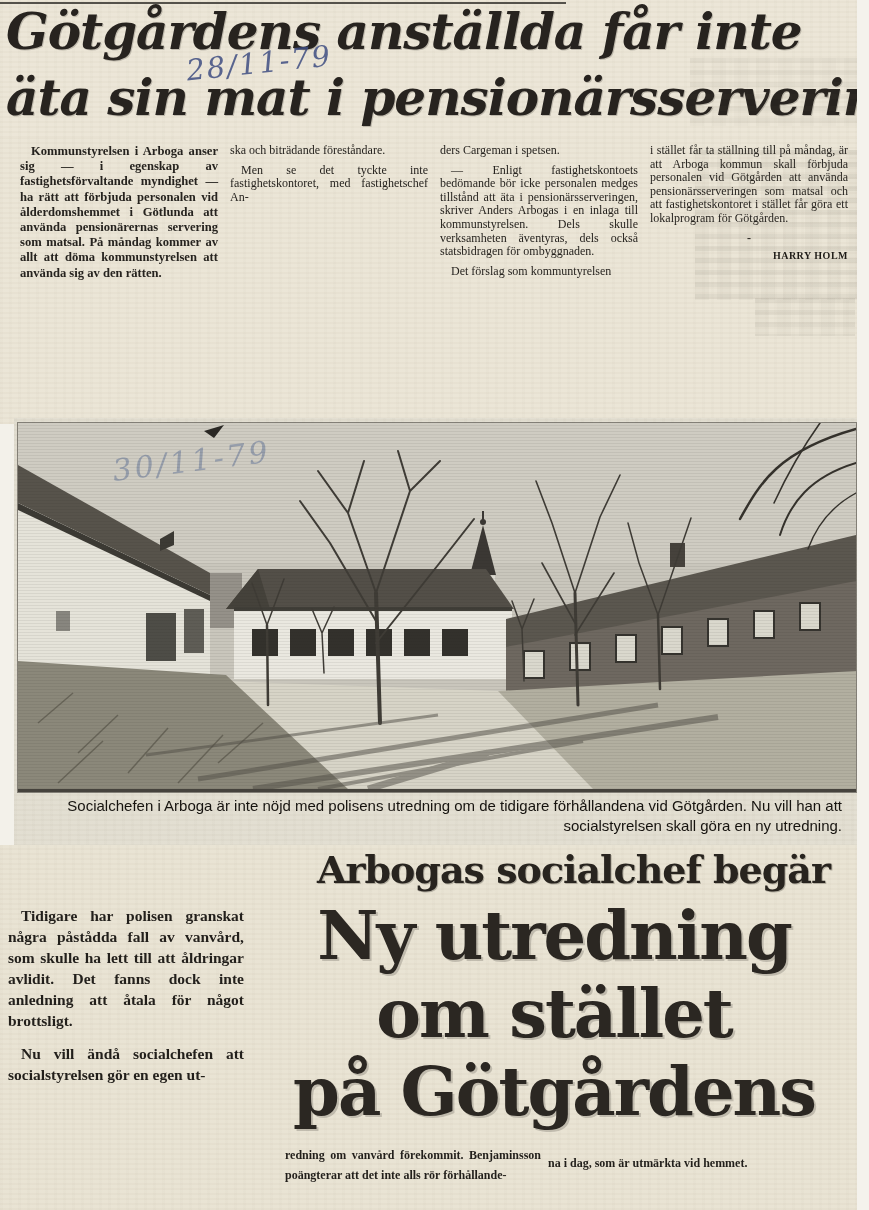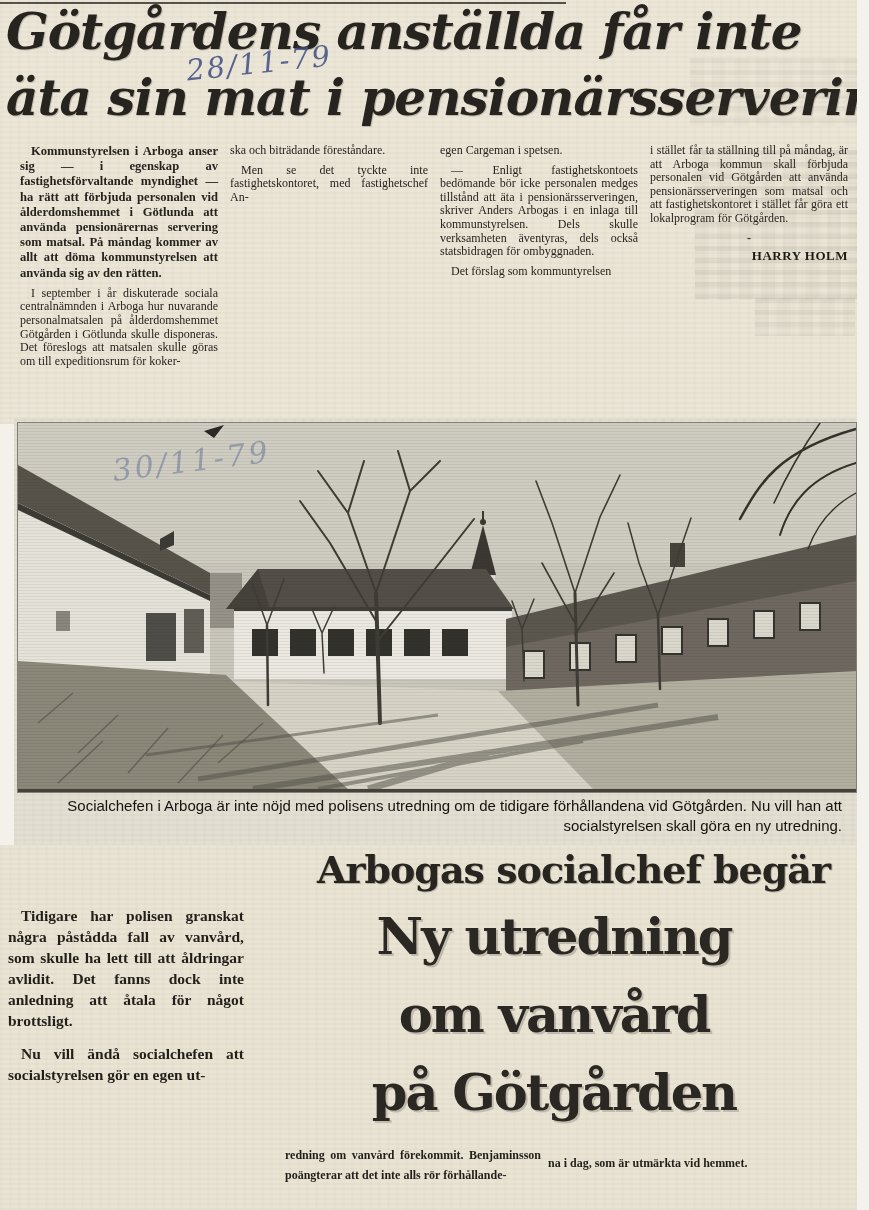--- a/index.html
+++ b/index.html
@@ -32,21 +32,21 @@
     letter-spacing:2px;
   }
   .hw-top{left:186px;top:46px;font-size:29px;color:#3f4e82;opacity:.85;transform:rotate(-6deg);}
   .piece-art1{left:0;top:138px;width:869px;height:286px;background-color:#ebe5d6;}
   .cols{position:absolute;left:20px;top:6px;width:828px;display:flex;gap:12px;justify-content:flex-end;}
   .col{width:198px;font-size:12px;line-height:13.6px;color:#26231f;text-align:justify;}
   .col p{margin:0 0 6px;text-indent:11px;}
   .col p.cont{text-indent:0;}
   .col p.lead{font-weight:700;font-size:12.6px;line-height:15.2px;}
   .byline-dash{text-align:center;font-weight:700;margin-top:6px;}
-  .byline{text-align:right;font-weight:700;font-size:13px;letter-spacing:.5px;margin-top:4px;color:#1d1a16;}
+  .byline{text-align:right;font-weight:700;font-size:10px;letter-spacing:.5px;margin-top:4px;color:#1d1a16;}
   .ghost{position:absolute;pointer-events:none;
     background-image:
       repeating-linear-gradient(180deg, rgba(96,90,78,0.16) 0 5px, transparent 5px 12px),
       repeating-linear-gradient(90deg, rgba(96,90,78,0.08) 0 14px, transparent 14px 22px);
   }
   .piece-photo{left:14px;top:418px;width:846px;height:428px;background-color:#e2ded1;text-align:right;}
   .photo-frame{
     position:absolute;left:4px;top:5px;width:838px;height:366px;
     outline:1px solid rgba(52,49,44,0.55);
     border-bottom:3px solid #45423c;
@@ -68,21 +68,21 @@
     font-family:"DejaVu Serif", serif;font-weight:700;font-size:38px;
     letter-spacing:-1px;color:#28241f;text-shadow:1px 1px 0 rgba(60,55,48,0.3);
     white-space:nowrap;
   }
   .b-col1{position:absolute;left:8px;top:60px;width:236px;
     font-weight:700;font-size:15.5px;line-height:21px;color:#221f1b;text-align:justify;}
   .b-col1 p{margin:0 0 12px;text-indent:13px;}
   .hl2{
     position:absolute;left:246px;top:52px;width:616px;text-align:center;
     font-family:"DejaVu Serif", serif;font-weight:700;color:#2b2722;
-    font-size:51px;line-height:78px;letter-spacing:-2px;white-space:nowrap;
+    font-size:67px;line-height:78px;letter-spacing:-2px;white-space:nowrap;
     text-shadow:2px 2px 0 rgba(55,50,44,0.22);
   }
   .mini{position:absolute;font-weight:700;font-size:12px;line-height:20px;
     color:#221f1b;text-align:justify;}
   .mini p{margin:0;text-indent:0;}
   .mini-mid{left:285px;top:300px;width:256px;}
   .mini-right{left:548px;top:308px;width:252px;}
   .edge-strip{position:absolute;left:857px;top:0;width:12px;height:1210px;background:#f4f2ec;}
 </style>
 </head>
@@ -94,28 +94,27 @@
     <div class="top-rule"></div>
     <div class="hl1 l1">Götgårdens anställda får inte</div>
     <div class="hl1 l2">äta sin mat i pensionärsservering</div>
     <div class="handwrite hw-top">28/11-79</div>
   </div>
 
   <div class="piece piece-art1 paper">
     <div class="cols">
       <div class="col">
         <p class="lead">Kommunstyrelsen i Arboga anser sig — i egenskap av fastighetsförvaltande myndighet — ha rätt att förbjuda personalen vid ålderdomshemmet i Götlunda att använda pensionärernas servering som matsal. På måndag kommer av allt att döma kommunstyrelsen att använda sig av den rätten.</p>
-        <p>I september i år diskuterade sociala centralnämnden i Arboga hur nuvarande personalmatsalen på ålderdomshemmet Götgården i Götlunda skulle disponeras. Det föreslogs att matsalen skulle göras om till expeditionsrum för koker-</p>
       </div>
       <div class="col">
         <p class="cont">ska och biträdande föreståndare.</p>
         <p>Men se det tyckte inte fastighetskontoret, med fastighetschef An-</p>
       </div>
       <div class="col">
-        <p class="cont">egen Cargeman i spetsen.</p>
+        <p class="cont">ders Cargeman i spetsen.</p>
         <p>— Enligt fastighetskontoets bedömande bör icke personalen medges tillstånd att äta i pensionärsserveringen, skriver Anders Arbogas i en inlaga till kommunstyrelsen. Dels skulle verksamheten äventyras, dels också statsbidragen för ombyggnaden.</p>
         <p>Det förslag som kommuntyrelsen</p>
       </div>
       <div class="col">
         <p class="cont">i stället får ta ställning till på måndag, är att Arboga kommun skall förbjuda personalen vid Götgården att använda pensionärsserveringen som matsal och att fastighetskontoret i stället får göra ett lokalprogram för Götgården.</p>
         <div class="byline-dash">-</div>
         <div class="byline">HARRY HOLM</div>
       </div>
     </div>
   </div>
@@ -230,22 +229,22 @@
   </div>
 
   <div class="piece piece-bottom paper">
     <div class="kicker">Arbogas socialchef begär</div>
     <div class="b-col1">
       <p>Tidigare har polisen granskat några påstådda fall av vanvård, som skulle ha lett till att åldringar avlidit. Det fanns dock inte anledning att åtala för något brottsligt.</p>
       <p>Nu vill ändå socialchefen att socialstyrelsen gör en egen ut-</p>
     </div>
     <div class="hl2">
       <div>Ny utredning</div>
-      <div>om vanvård</div>
-      <div>på Götgården</div>
+      <div>om stället</div>
+      <div>på Götgårdens</div>
     </div>
     <div class="mini mini-mid">
       <p class="cont">redning om vanvård förekommit. Benjaminsson poängterar att det inte alls rör förhållande-</p>
     </div>
     <div class="mini mini-right">
       <p class="cont">na i dag, som är utmärkta vid hemmet.</p>
     </div>
 
   </div>
 

